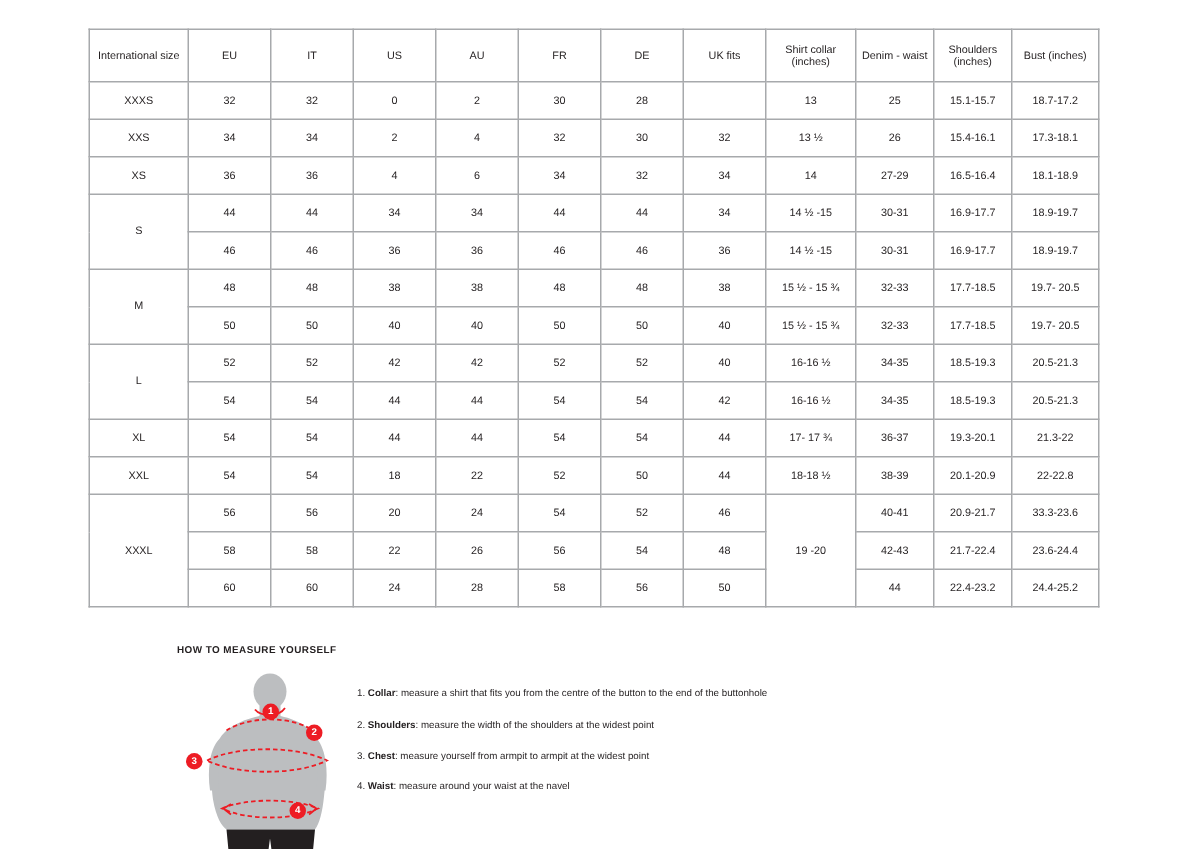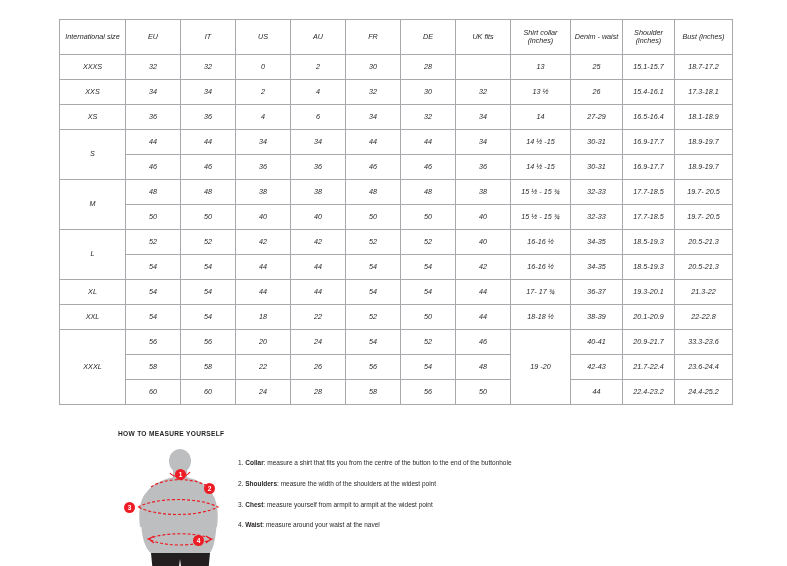--- a/index.html
+++ b/index.html
@@ -20,21 +20,20 @@
     width: 787px;
     height: 566px;
   }
   table.size-table {
     position: absolute;
     left: 59px;
     top: 19px;
     width: 668px;
     border-collapse: collapse;
     table-layout: fixed;
-    font-style: italic;
   }
   table.size-table th,
   table.size-table td {
     border: 1px solid #a7a9ac;
     font-size: 7.2px;
     font-weight: normal;
     text-align: center;
     vertical-align: middle;
     padding: 0;
     height: 24px;
@@ -139,21 +138,21 @@
         <th>International size</th>
         <th>EU</th>
         <th>IT</th>
         <th>US</th>
         <th>AU</th>
         <th>FR</th>
         <th>DE</th>
         <th>UK fits</th>
         <th>Shirt collar (inches)</th>
         <th>Denim - waist</th>
-        <th>Shoulder (inches)</th>
+        <th>Shoulders (inches)</th>
         <th>Bust (inches)</th>
       </tr>
     </thead>
     <tbody id="table-body">
         <tr>
           <td>XXXS</td>
           <td>32</td>
           <td>32</td>
           <td>0</td>
           <td>2</td>

